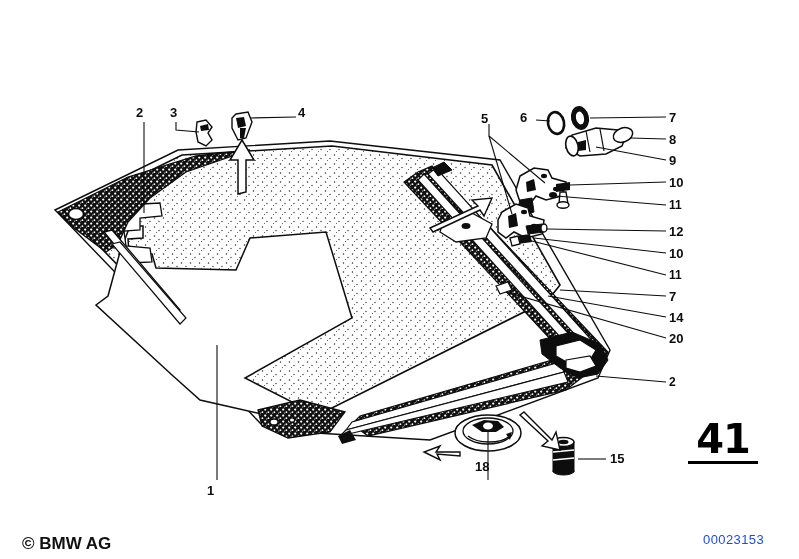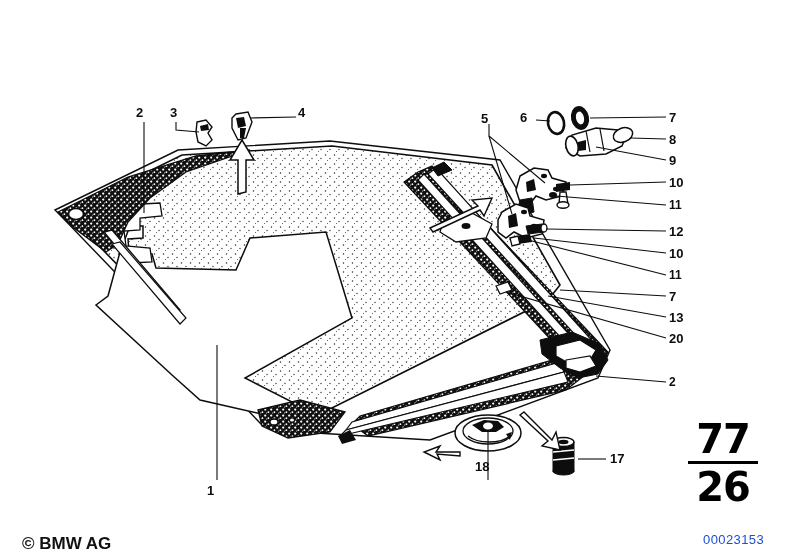--- a/index.html
+++ b/index.html
@@ -286,29 +286,28 @@
   <div class="callout-label" style="left:520px; top:111px;">6</div>
   <div class="callout-label" style="left:669px; top:111px;">7</div>
   <div class="callout-label" style="left:669px; top:133px;">8</div>
   <div class="callout-label" style="left:669px; top:154px;">9</div>
   <div class="callout-label" style="left:669px; top:176px;">10</div>
   <div class="callout-label sm" style="left:669px; top:199px;">11</div>
   <div class="callout-label" style="left:669px; top:225px;">12</div>
   <div class="callout-label" style="left:669px; top:247px;">10</div>
   <div class="callout-label sm" style="left:669px; top:269px;">11</div>
   <div class="callout-label" style="left:669px; top:290px;">7</div>
-  <div class="callout-label" style="left:669px; top:311px;">13</div>
+  <div class="callout-label" style="left:669px; top:311px;">14</div>
   <div class="callout-label" style="left:669px; top:332px;">20</div>
   <div class="callout-label sm" style="left:669px; top:376px;">2</div>
-  <div class="callout-label" style="left:610px; top:452px;">17</div>
+  <div class="callout-label" style="left:610px; top:452px;">15</div>
   <div class="callout-label" style="left:475px; top:460px;">18</div>
 
   <div id="group-number">
-    <div class="num">77</div>
+    <div class="num">41</div>
     <div class="bar"></div>
-    <div class="num">26</div>
   </div>
 
   <div id="doc-id">00023153</div>
 
   <div id="copyright">© BMW AG</div>
 
 </div>
 
 </body></html>

